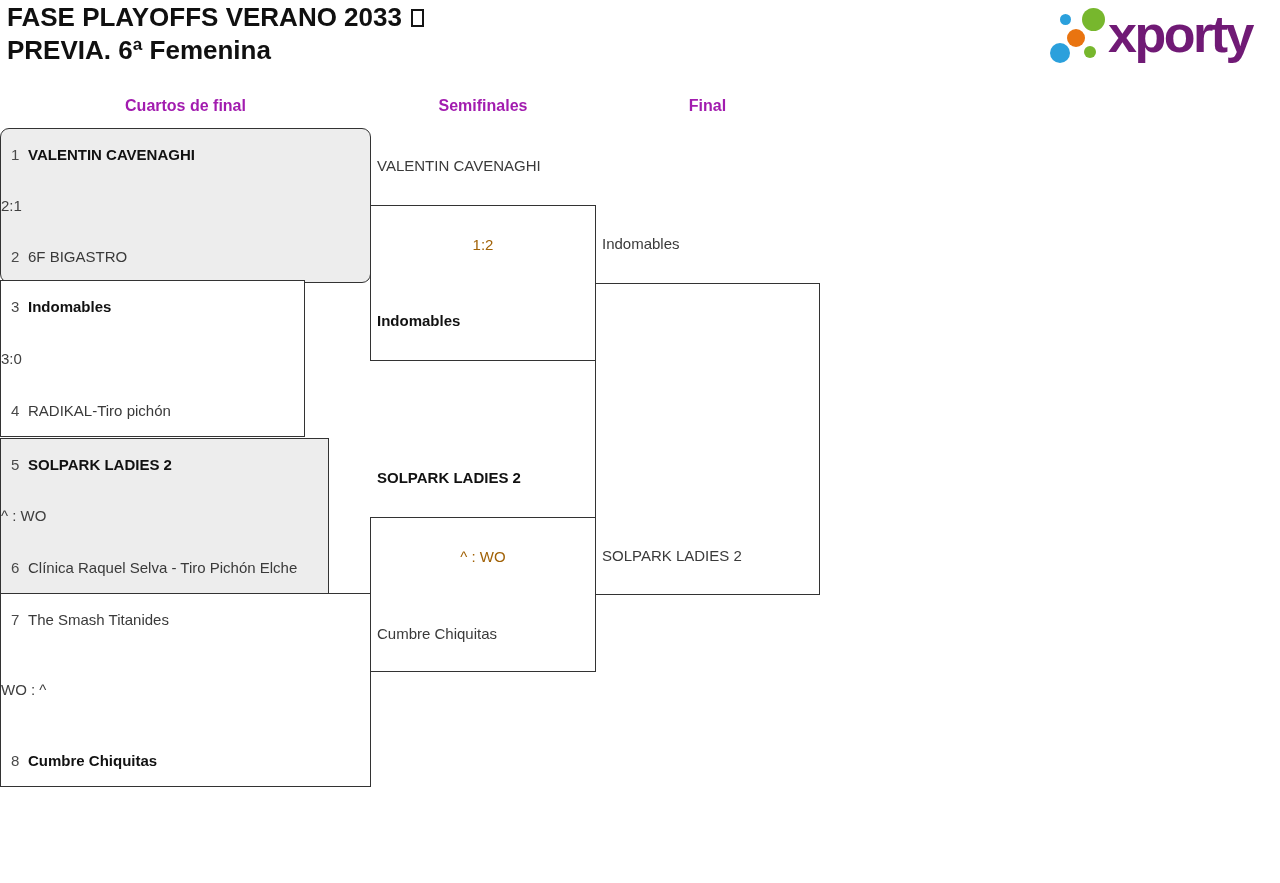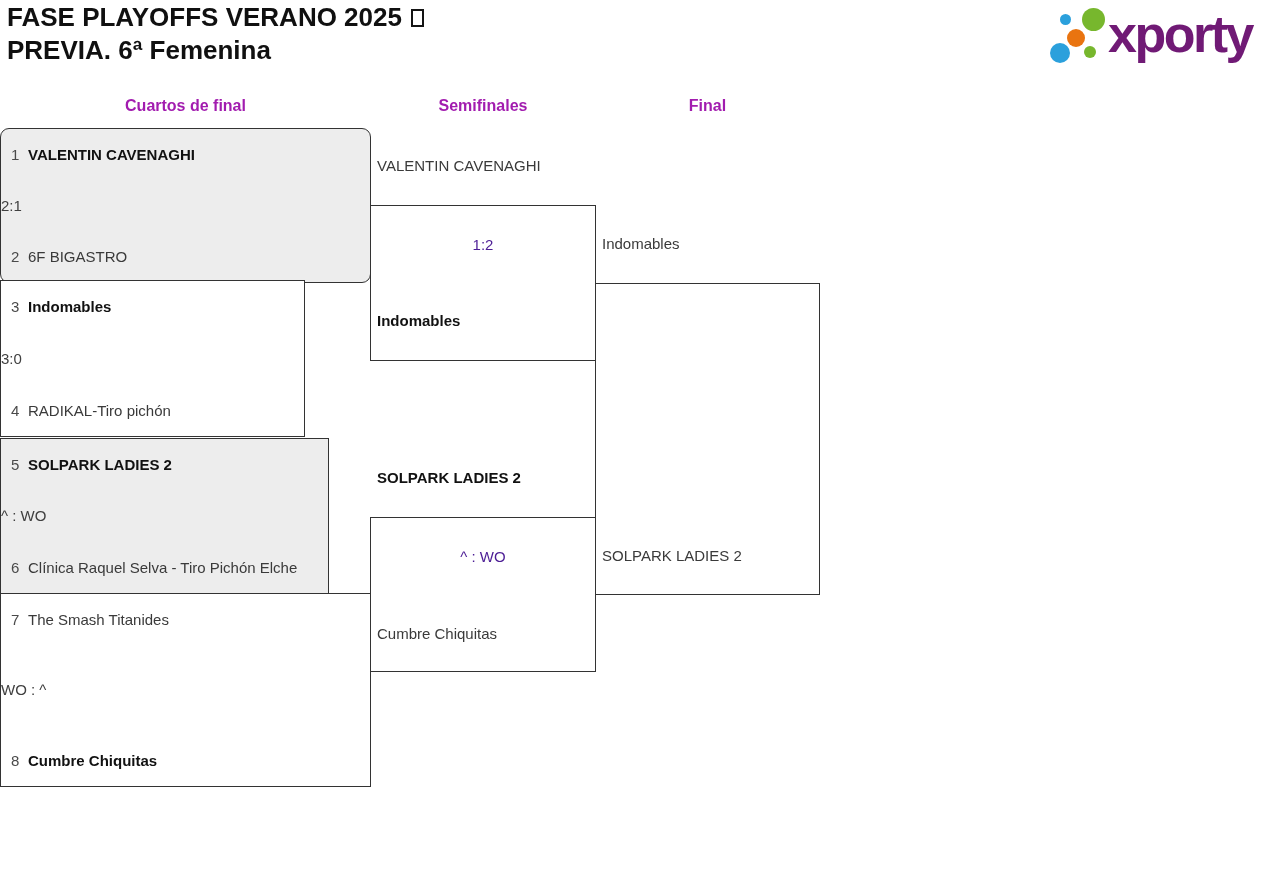--- a/index.html
+++ b/index.html
@@ -40,40 +40,40 @@
 
   
   .qrow1{position:absolute;top:18px;left:10px;right:6px;font-size:15px;line-height:16px;color:#3a3a3a;white-space:nowrap;}
   .qrow2{position:absolute;bottom:17px;left:10px;right:6px;font-size:15px;line-height:16px;color:#3a3a3a;white-space:nowrap;}
   .qscore{position:absolute;left:0;right:0;top:50%;transform:translateY(-50%);text-align:left;
           font-size:15px;line-height:16px;color:#404040;}
   .seed{display:inline-block;width:17px;color:#4a4a4a;font-weight:400;}
 
   
   .lbl{position:absolute;font-size:15px;line-height:16px;color:#3a3a3a;white-space:nowrap;}
-  .score{position:absolute;width:226px;text-align:center;font-size:15px;line-height:16px;color:#4c1d95;white-space:nowrap;}
+  .score{position:absolute;width:226px;text-align:center;font-size:15px;line-height:16px;color:#a16207;white-space:nowrap;}
   .b{font-weight:700;color:#111;}
 
   #sf1-t1{top:158px;left:377px;}
   #sf1-score{top:237px;left:370px;}
   #sf1-t2{top:313px;left:377px;}
   #sf2-t1{top:470px;left:377px;}
   #sf2-score{top:549px;left:370px;}
   #sf2-t2{top:626px;left:377px;}
   #final-t1{top:236px;left:602px;}
   #final-score{top:431px;left:595px;width:225px;}
   #final-t2{top:548px;left:602px;}
 </style>
 </head>
 <body>
 
 <div class="stage">
 
   <div class="title">
-    <div><span>FASE PLAYOFFS VERANO 2025</span><span class="tofu"></span></div>
+    <div><span>FASE PLAYOFFS VERANO 2033</span><span class="tofu"></span></div>
     <div>PREVIA. 6ª Femenina</div>
   </div>
 
   <div class="logo">
     <span class="dot d-blue-s"></span>
     <span class="dot d-green-l"></span>
     <span class="dot d-orange"></span>
     <span class="dot d-blue-l"></span>
     <span class="dot d-green-s"></span>
     <span class="logo-text">xporty</span>

